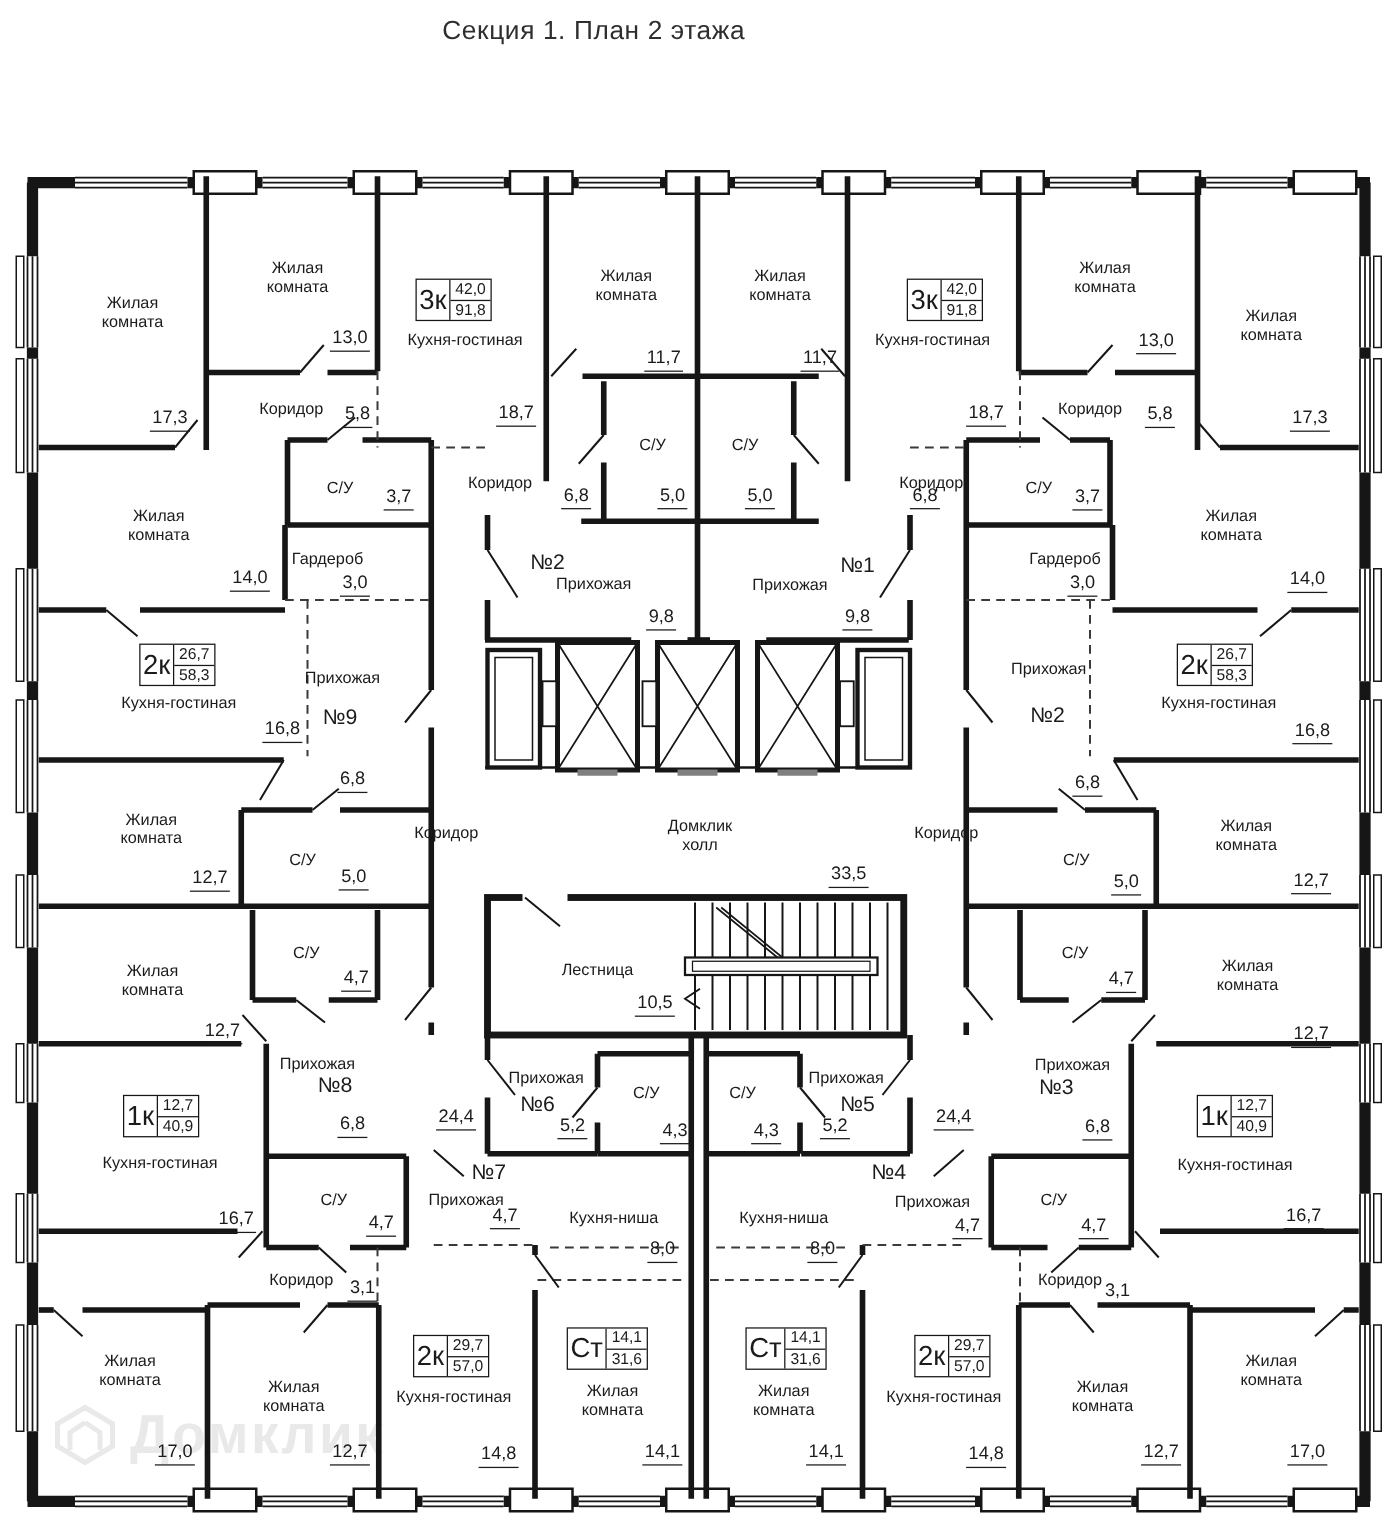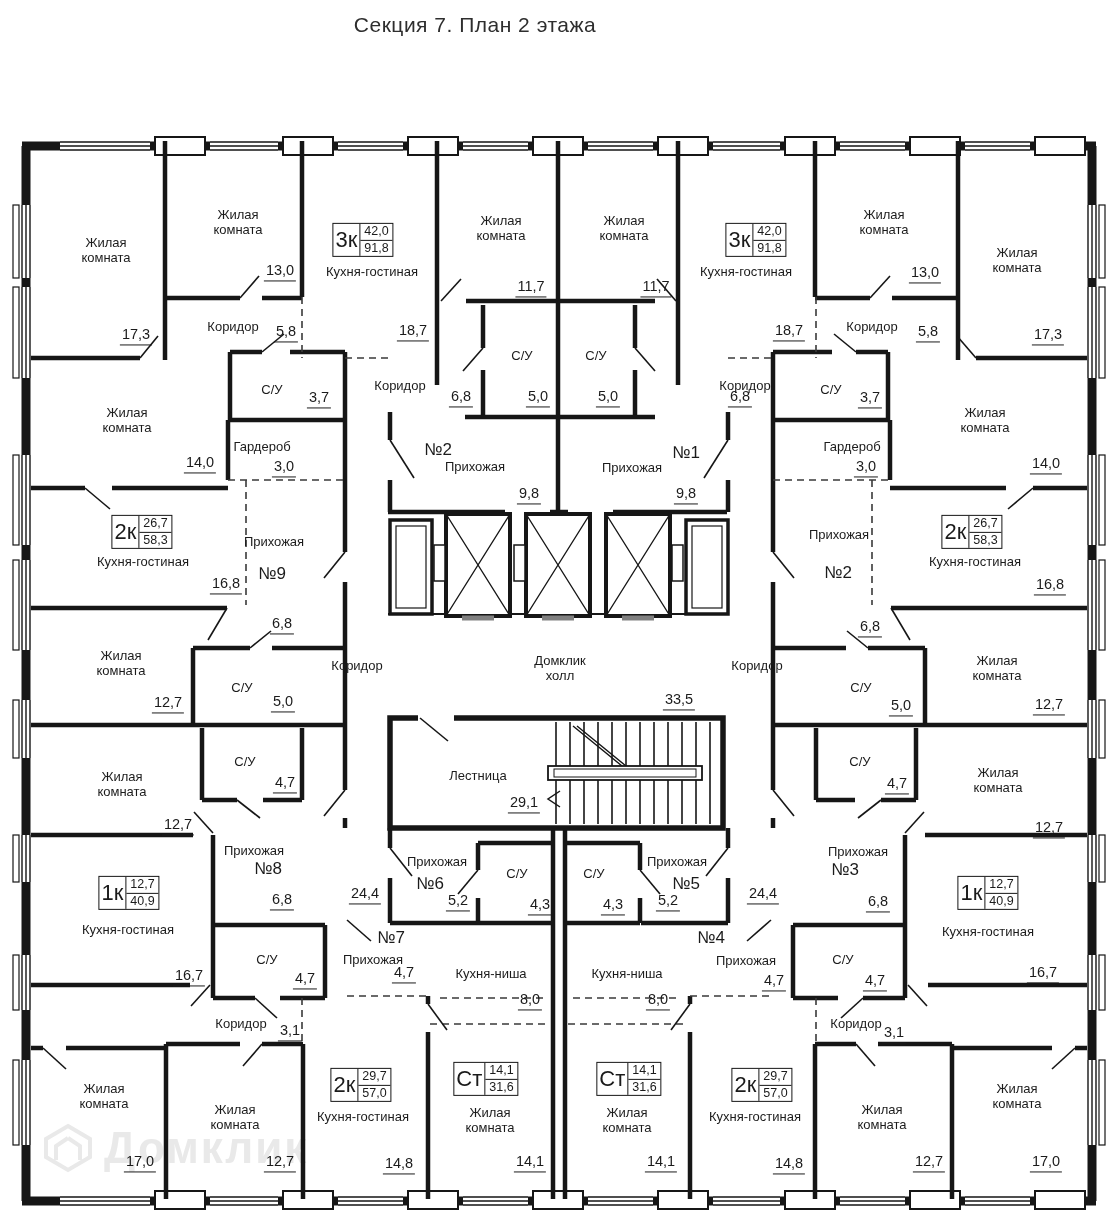--- a/index.html
+++ b/index.html
@@ -29,21 +29,21 @@
 </head>
 <body>
 
 <div class="watermark">
   <svg width="52" height="52" viewBox="0 0 52 52">
     <path d="M26,4 L48,17 V35 L26,48 L4,35 V17 Z M26,16 L38,24 V38 M14,38 V24 L26,16" fill="none" stroke="#e9e9e9" stroke-width="4"></path>
   </svg>
   <span class="watermark-text">Домклик</span>
 </div>
 
-<div class="page-title">Секция 7. План 2 этажа</div>
+<div class="page-title">Секция 1. План 2 этажа</div>
 
 <svg class="plan-svg" width="1118" height="1230" viewBox="0 0 1118 1230">
 
   <g stroke="#161616" stroke-width="9" fill="none">
     <path d="M22,146 H1096"></path>
       <path d="M22,1201 H1096"></path>
     <path d="M26,146 V1201"></path>
       <path d="M1092,146 V1201"></path>
   </g>
 
@@ -497,21 +497,21 @@
     <div class="lbl area-value" style="left: 866px; top: 468px;">3,0</div>
     <div class="lbl area-value" style="left: 226px; top: 585px;">16,8</div>
     <div class="lbl area-value" style="left: 282px; top: 625px;">6,8</div>
     <div class="lbl area-value" style="left: 1050px; top: 586px;">16,8</div>
     <div class="lbl area-value" style="left: 870px; top: 628px;">6,8</div>
     <div class="lbl area-value" style="left: 168px; top: 704px;">12,7</div>
     <div class="lbl area-value" style="left: 283px; top: 703px;">5,0</div>
     <div class="lbl area-value" style="left: 1049px; top: 706px;">12,7</div>
     <div class="lbl area-value" style="left: 901px; top: 707px;">5,0</div>
     <div class="lbl area-value" style="left: 679px; top: 701px;">33,5</div>
-    <div class="lbl area-value" style="left: 524px; top: 804px;">29,1</div>
+    <div class="lbl area-value" style="left: 524px; top: 804px;">10,5</div>
     <div class="lbl area-value" style="left: 178px; top: 826px;">12,7</div>
     <div class="lbl area-value" style="left: 285px; top: 784px;">4,7</div>
     <div class="lbl area-value" style="left: 1049px; top: 829px;">12,7</div>
     <div class="lbl area-value" style="left: 897px; top: 785px;">4,7</div>
     <div class="lbl area-value" style="left: 282px; top: 901px;">6,8</div>
     <div class="lbl area-value" style="left: 878px; top: 903px;">6,8</div>
     <div class="lbl area-value" style="left: 365px; top: 895px;">24,4</div>
     <div class="lbl area-value" style="left: 763px; top: 895px;">24,4</div>
     <div class="lbl area-value" style="left: 458px; top: 902px;">5,2</div>
     <div class="lbl area-value" style="left: 540px; top: 906px;">4,3</div>

